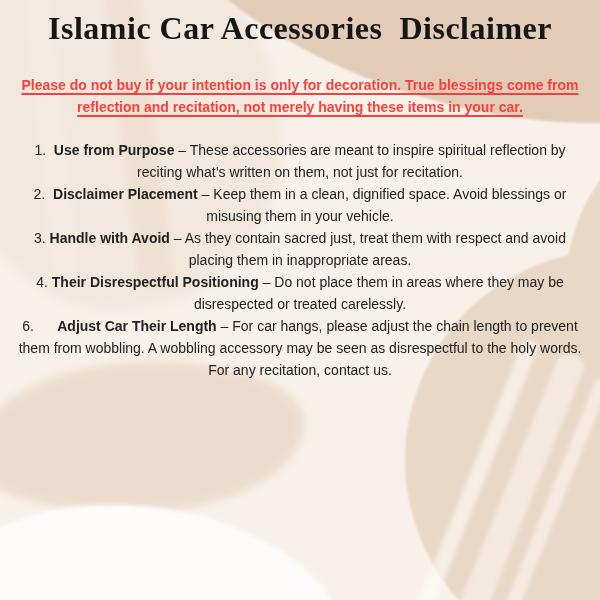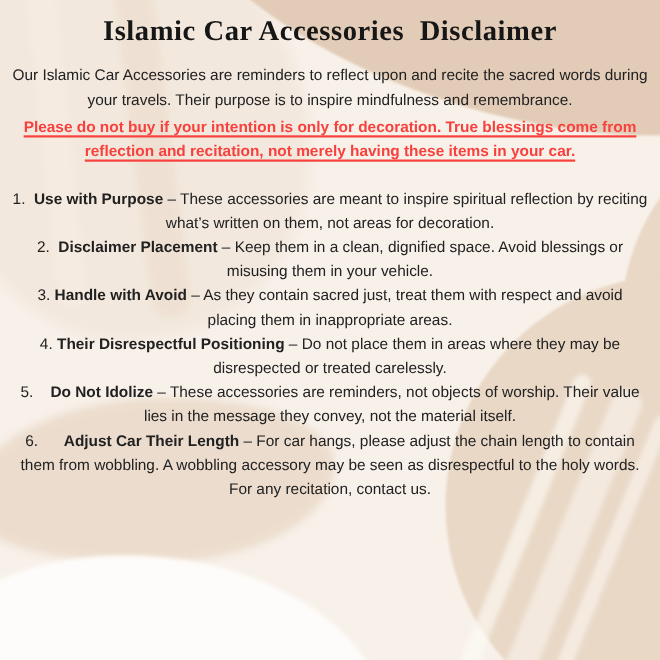--- a/index.html
+++ b/index.html
@@ -85,29 +85,29 @@
   
   .content {
     position: absolute; inset: 0; z-index: 2;
     padding: 8px 10px 0;
     text-align: center;
     font-size: 14px; line-height: 22px;
   }
   .page-title {
     font-family: "Liberation Serif", "DejaVu Serif", serif;
     font-weight: 700;
-    font-size: 26px; line-height: 36px;
+    font-size: 32px; line-height: 36px;
     letter-spacing: .5px;
     color: #161616;
     margin: 2px 0 0;
     white-space: pre-wrap;
   }
   .intro { margin: 11px 0 0; }
   .warning {
-    margin: 3px 0 0;
+    margin: 28px 0 0;
     color: var(--warning_red, #f8413d);
     font-weight: 700;
     text-decoration: underline;
     text-decoration-thickness: 2px;
     text-underline-offset: 3px;
   }
   .rules {
     list-style: none;
     margin: 21px 0 0;
     padding: 0;
@@ -132,29 +132,27 @@
     <div class="band-midleft"></div>
     <div class="white-bottomleft"></div>
     <div class="wstreak1"></div>
     <div class="wstreak2"></div>
     <div class="wstreak3"></div>
   </div>
 
   <div class="content">
     <h1 class="page-title">Islamic Car Accessories  Disclaimer</h1>
 
-    <p class="intro">Our Islamic Car Accessories are reminders to reflect upon and recite the sacred words during your travels. Their purpose is to inspire mindfulness and remembrance.</p>
 
     <p class="warning">Please do not buy if your intention is only for decoration. True blessings come from reflection and recitation, not merely having these items in your car.</p>
 
     <ol class="rules">
-      <li><span class="rule-num">1.  </span><span class="rule-term">Use with Purpose</span><span class="rule-rest"> – These accessories are meant to inspire spiritual reflection by reciting what’s written on them, not areas for decoration.</span></li>
+      <li><span class="rule-num">1.  </span><span class="rule-term">Use from Purpose</span><span class="rule-rest"> – These accessories are meant to inspire spiritual reflection by reciting what’s written on them, not just for recitation.</span></li>
       <li><span class="rule-num">2.  </span><span class="rule-term">Disclaimer Placement</span><span class="rule-rest"> – Keep them in a clean, dignified space. Avoid blessings or misusing them in your vehicle.</span></li>
       <li><span class="rule-num">3. </span><span class="rule-term">Handle with Avoid</span><span class="rule-rest"> – As they contain sacred just, treat them with respect and avoid placing them in inappropriate areas.</span></li>
       <li><span class="rule-num">4. </span><span class="rule-term">Their Disrespectful Positioning</span><span class="rule-rest"> – Do not place them in areas where they may be disrespected or treated carelessly.</span></li>
-      <li><span class="rule-num">5.    </span><span class="rule-term">Do Not Idolize</span><span class="rule-rest"> – These accessories are reminders, not objects of worship. Their value lies in the message they convey, not the material itself.</span></li>
-      <li><span class="rule-num">6.      </span><span class="rule-term">Adjust Car Their Length</span><span class="rule-rest"> – For car hangs, please adjust the chain length to contain them from wobbling. A wobbling accessory may be seen as disrespectful to the holy words.</span></li>
+      <li><span class="rule-num">6.      </span><span class="rule-term">Adjust Car Their Length</span><span class="rule-rest"> – For car hangs, please adjust the chain length to prevent them from wobbling. A wobbling accessory may be seen as disrespectful to the holy words.</span></li>
     </ol>
 
     <p class="footer-contact">For any recitation, contact us.</p>
   </div>
 
 </div>
 
 </body></html>

